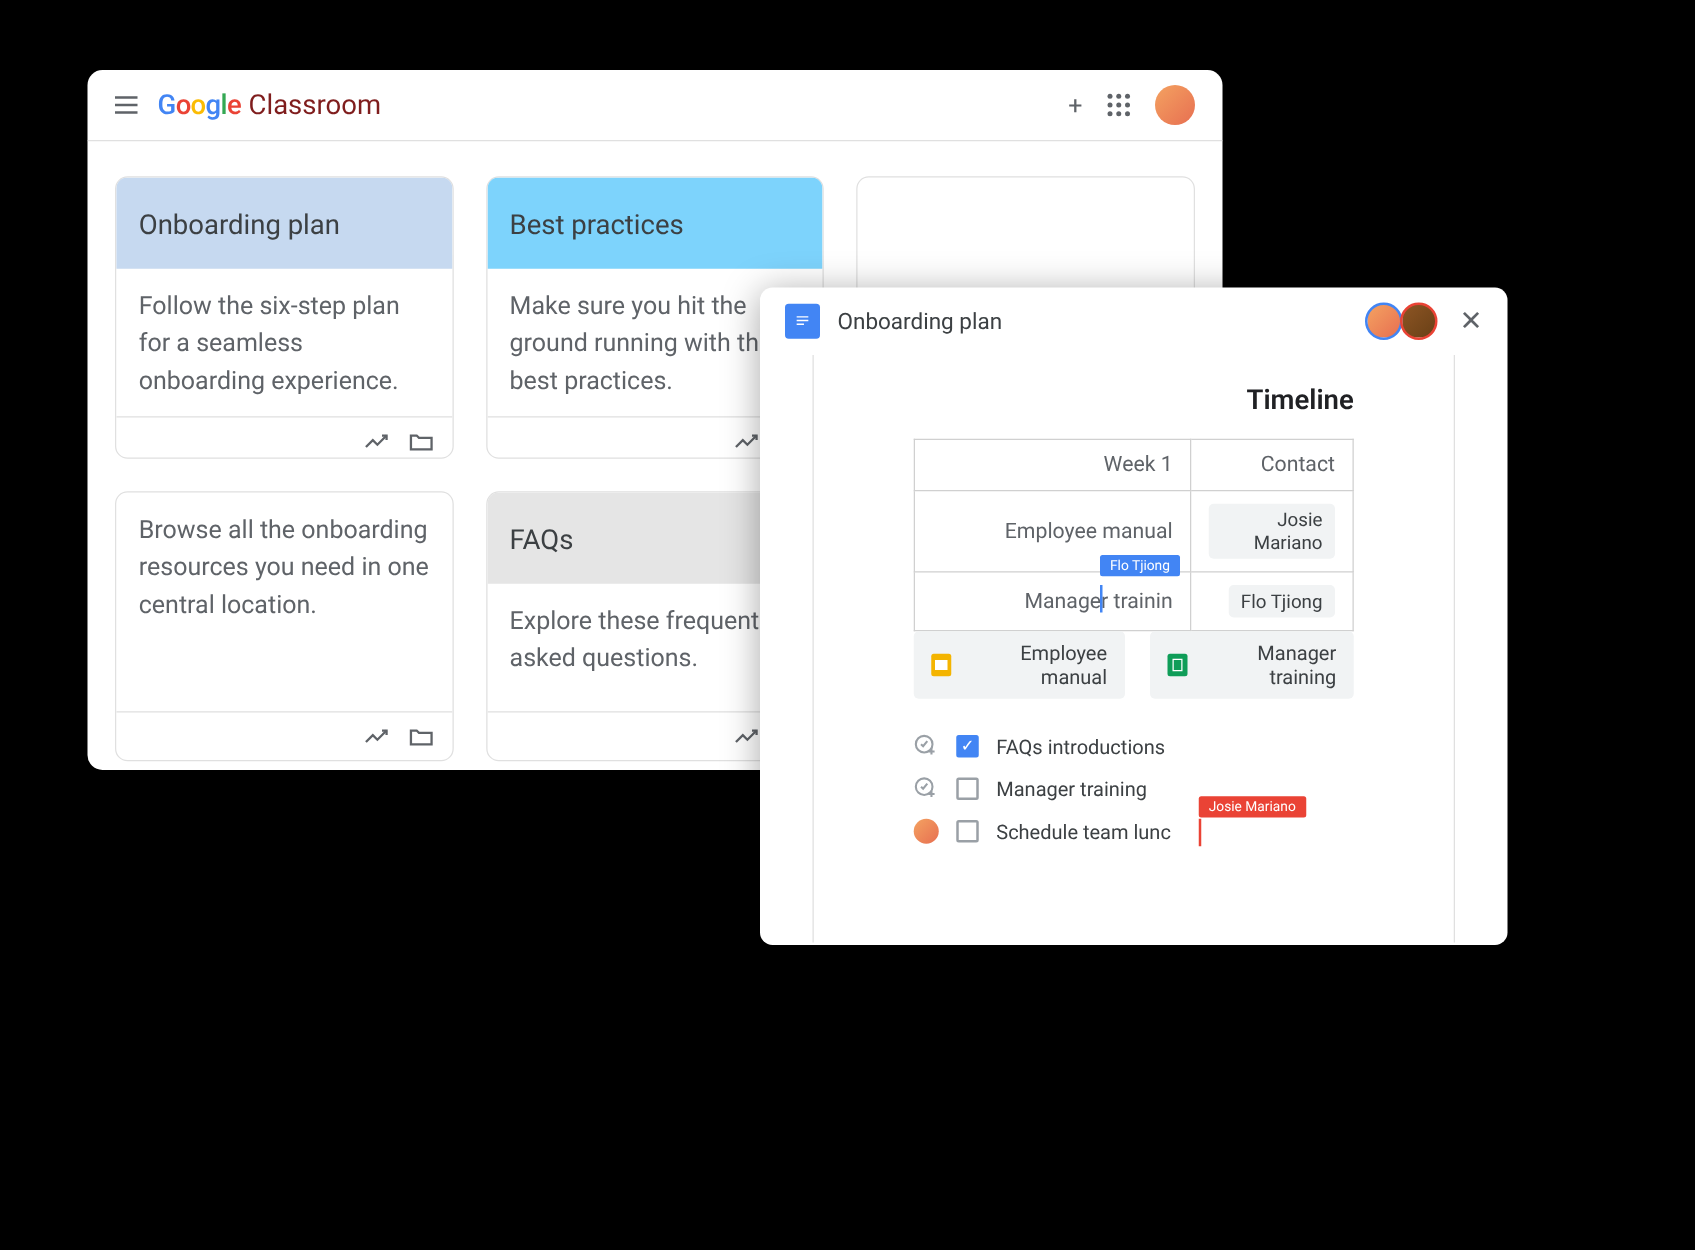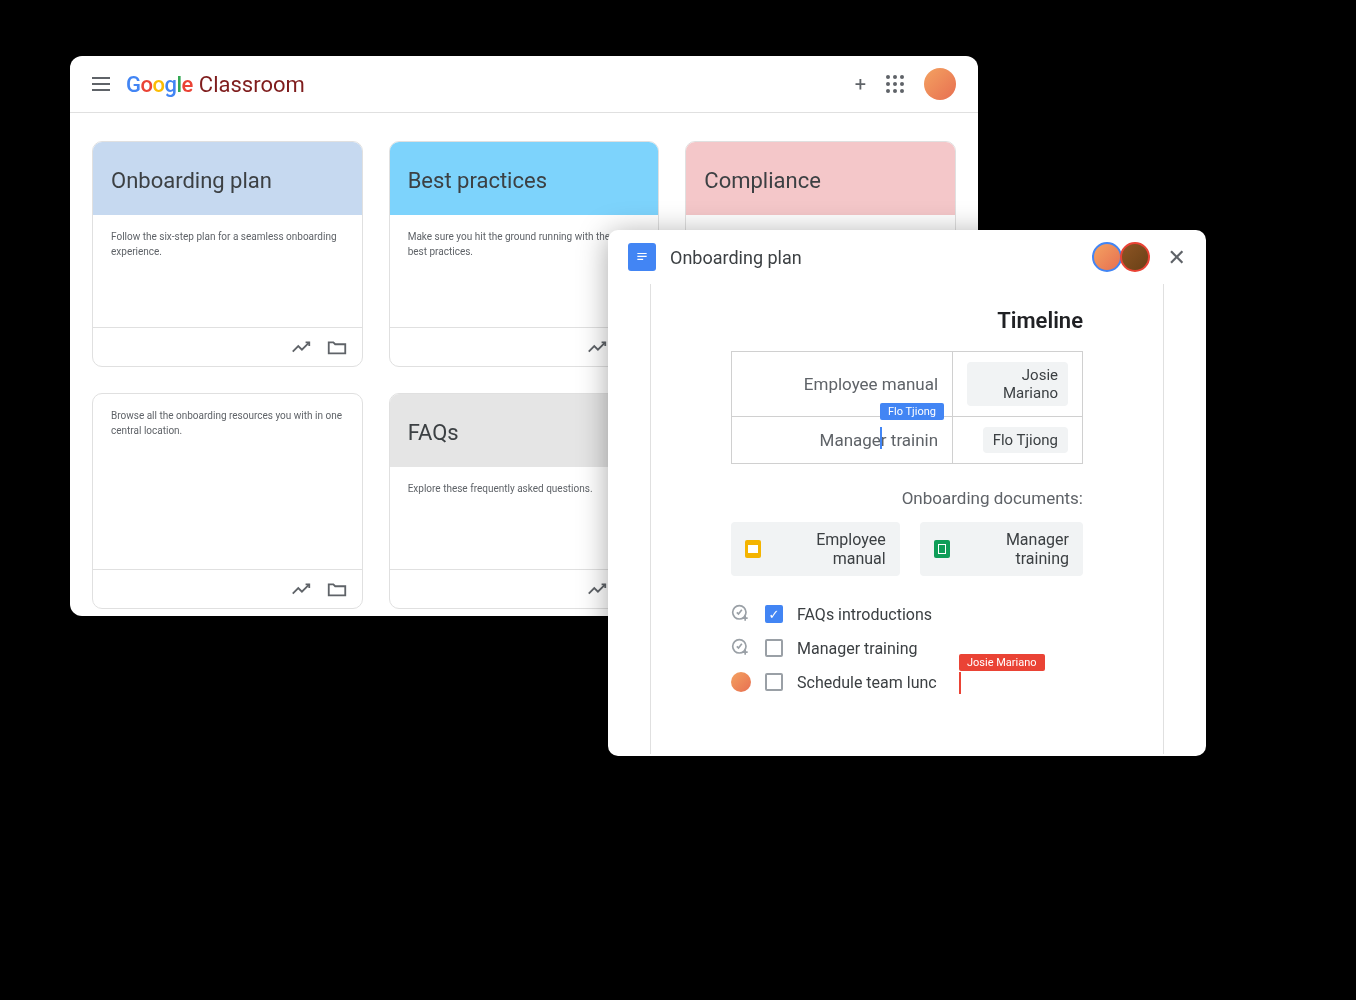--- a/index.html
+++ b/index.html
@@ -84,21 +84,21 @@
     
     .card-header-blue { background: #c6d9f0; }
     .card-header-green { background: #7dd3fc; }
     .card-header-red { background: #f4c7c9; }
     .card-header-yellow { background: #fce8b2; }
     .card-header-gray { background: #e5e5e5; }
     
     .card-title-area { padding: 26px 18px 22px; }
     .card-title { font-size: 22px; font-weight: 400; color: #3c4043; }
     
-    .card-body { padding: 14px 18px; color: #5f6368; font-size: 10px; line-height: 1.5; flex: 1; }
+    .card-body { padding: 14px 18px; color: #5f6368; font-size: 20px; line-height: 1.5; flex: 1; }
     
     .card-footer {
       border-top: 1px solid #e0e0e0;
       padding: 8px 14px;
       display: flex;
       justify-content: flex-end;
       gap: 14px;
     }
     .card-footer svg { stroke: #5f6368; fill: none; }
     
@@ -270,28 +270,25 @@
             <path d="M3 17l6-6 4 4 8-8"></path>
             <path d="M17 7h4v4"></path>
           </svg>
         <svg width="22" height="22" viewBox="0 0 24 24" stroke-width="2">
             <path d="M3 7h5l2 2h11v10H3z"></path>
           </svg>
       </div>
     </div>
 
     <div class="class-card">
-      <div class="card-title-area card-header-red">
-        <div class="card-title">Compliance</div>
-      </div>
       <div class="card-body"></div>
     </div>
 
     <div class="class-card card-short">
-      <div class="card-body">Browse all the onboarding resources you with in one central location.</div>
+      <div class="card-body">Browse all the onboarding resources you need in one central location.</div>
       <div class="card-footer">
         <svg width="22" height="22" viewBox="0 0 24 24" stroke-width="2">
             <path d="M3 17l6-6 4 4 8-8"></path>
             <path d="M17 7h4v4"></path>
           </svg>
         <svg width="22" height="22" viewBox="0 0 24 24" stroke-width="2">
             <path d="M3 7h5l2 2h11v10H3z"></path>
           </svg>
       </div>
     </div>
@@ -328,36 +325,39 @@
       <span class="close-btn">✕</span>
     </div>
   </div>
 
   <div class="docs-body">
     <div class="docs-inner">
       <div class="timeline-heading">Timeline</div>
 
       <table class="timeline-table">
         <tbody>
+            <tr>
+          <td>Week 1</td>
+          <td>Contact</td>
+        </tr>
         <tr>
           <td>Employee manual</td>
           <td><span class="contact-chip">Josie Mariano</span></td>
         </tr>
         <tr>
           <td style="position:relative;">
             <span>Manager trainin</span>
             <span class="cursor-line-blue" style="left:148px; top:10px;"></span>
             <span class="cursor-label cursor-blue" style="left:148px; top:-14px;">Flo Tjiong</span>
           </td>
           <td><span class="contact-chip">Flo Tjiong</span></td>
         </tr>
       </tbody>
         </table>
 
-      <div class="section-label">Onboarding documents:</div>
       <div class="doc-links">
         <div class="doc-link">
           <div class="slides-icon"></div>
           <span>Employee manual</span>
         </div>
         <div class="doc-link">
           <div class="sheets-icon"></div>
           <span>Manager training</span>
         </div>
       </div>

